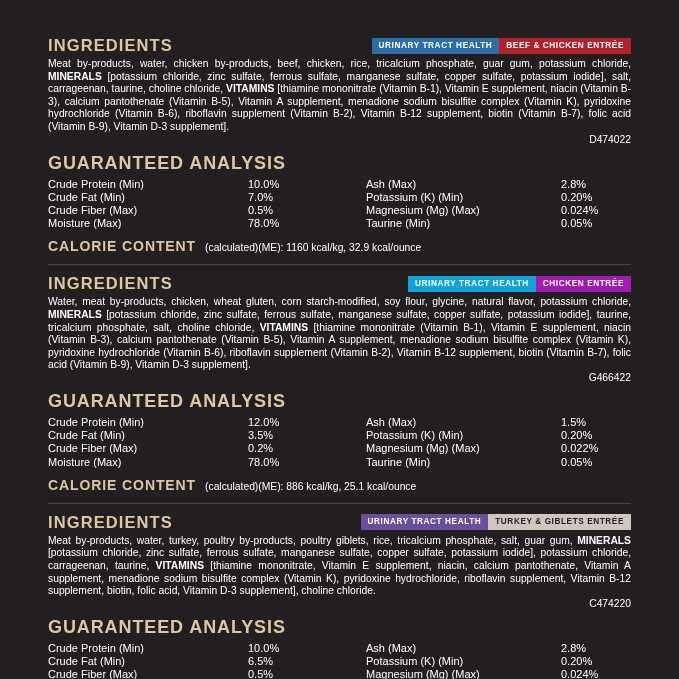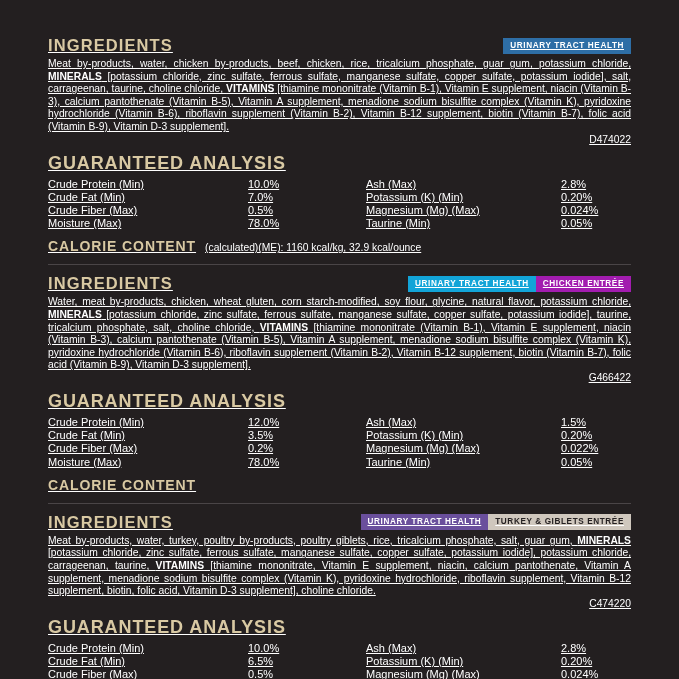--- a/index.html
+++ b/index.html
@@ -14,21 +14,20 @@
     color: #ffffff;
     overflow: hidden;
   }
   .page {
     position: relative;
     width: 679px;
     height: 679px;
     background: #231f20;
     box-sizing: border-box;
     padding: 36px 48px 20px 48px;
-    text-decoration: underline;
   }
   .block {
     margin-bottom: 4px;
   }
   .sect-head {
     display: flex;
     align-items: center;
     justify-content: space-between;
     margin-bottom: 3px;
   }
@@ -119,20 +118,21 @@
 </head>
 <body>
 
 <div class="page">
 
   <div class="block">
     <div class="sect-head">
       <div class="sect-title">INGREDIENTS</div>
       <div class="tags">
         <span class="tag tag-utr-blue">URINARY TRACT HEALTH</span>
+        <span class="tag tag-beef">BEEF &amp; CHICKEN ENTRÉE</span>
       </div>
     </div>
     <p class="body-text">Meat by-products, water, chicken by-products, beef, chicken, rice, tricalcium phosphate, guar gum, potassium chloride, <b>MINERALS</b> [potassium chloride, zinc sulfate, ferrous sulfate, manganese sulfate, copper sulfate, potassium iodide], salt, carrageenan, taurine, choline chloride, <b>VITAMINS</b> [thiamine mononitrate (Vitamin B-1), Vitamin E supplement, niacin (Vitamin B-3), calcium pantothenate (Vitamin B-5), Vitamin A supplement, menadione sodium bisulfite complex (Vitamin K), pyridoxine hydrochloride (Vitamin B-6), riboflavin supplement (Vitamin B-2), Vitamin B-12 supplement, biotin (Vitamin B-7), folic acid (Vitamin B-9), Vitamin D-3 supplement].</p>
     <div class="code-line">D474022</div>
 
     <div class="ga-title">GUARANTEED ANALYSIS</div>
     <div class="ga-grid">
       <span>Crude Protein (Min)</span>
       <span class="v">10.0%</span>
       <span class="l2">Ash (Max)</span>
@@ -191,20 +191,21 @@
       <span class="v">0.022%</span>
 
       <span>Moisture (Max)</span>
       <span class="v">78.0%</span>
       <span class="l2">Taurine (Min)</span>
       <span class="v">0.05%</span>
     </div>
 
     <div class="cc-row">
       <span class="cc-title">CALORIE CONTENT</span>
+      <span class="cc-text">(calculated)(ME): 886 kcal/kg, 25.1 kcal/ounce</span>
     </div>
   </div>
 
   <div class="divider"></div>
 
   <div class="block">
     <div class="sect-head">
       <div class="sect-title">INGREDIENTS</div>
       <div class="tags">
         <span class="tag tag-utr-purple">URINARY TRACT HEALTH</span>

